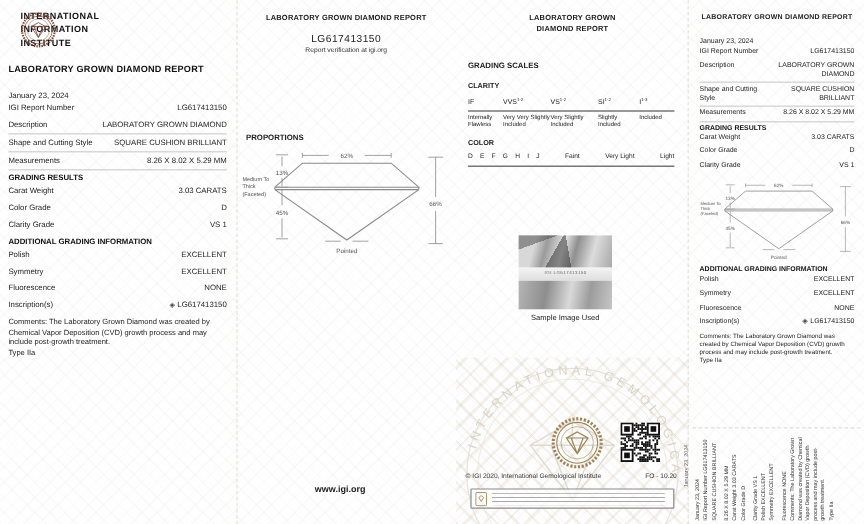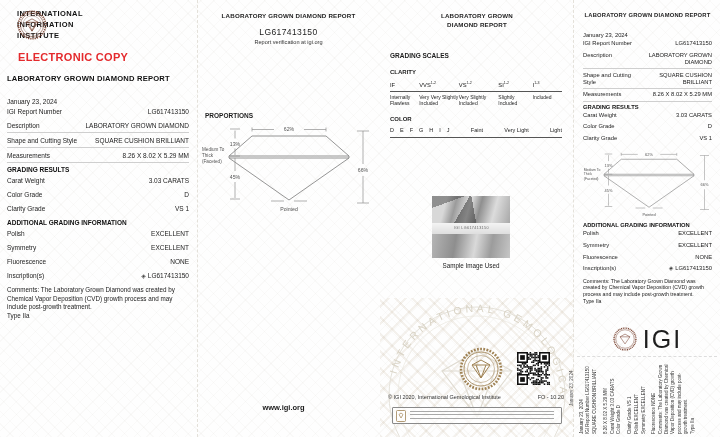--- a/index.html
+++ b/index.html
@@ -110,21 +110,20 @@
         <circle cx="22" cy="22" r="17" fill="none" stroke="currentColor" stroke-width="0.9"></circle>
         <circle cx="22" cy="22" r="13.5" fill="none" stroke="currentColor" stroke-width="0.5"></circle>
         <path d="M13 18 L22 13 L31 18 L22 31 Z M13 18 H31 M17 18 L22 31 M27 18 L22 31" fill="none" stroke="currentColor" stroke-width="1"></path>
       </svg>
       <div class="institute">
         <div>INTERNATIONAL</div>
         <div>INFORMATION</div>
         <div>INSTITUTE</div>
       </div>
     </div>
-    <div class="electronic">ELECTRONIC COPY</div>
     <h1 class="report-title">LABORATORY GROWN DIAMOND REPORT</h1>
     <div class="date">January 23, 2024</div>
 
     <div class="row">
       <span class="lbl">IGI Report Number</span>
       <span class="val">LG617413150</span>
     </div>
     <div class="row u">
       <span class="lbl">Description</span>
       <span class="val">LABORATORY GROWN DIAMOND</span>
@@ -523,28 +522,20 @@
       <span class="lbl">Fluorescence</span>
       <span class="val">NONE</span>
     </div>
     <div class="row">
       <span class="lbl">Inscription(s)</span>
       <span class="val"><span class="insc-icon">◈</span><span>LG617413150</span></span>
     </div>
     <div class="comments">Comments: The Laboratory Grown Diamond was created by Chemical Vapor Deposition (CVD) growth process and may include post-growth treatment.</div>
     <div class="comments" style="margin-top:0">Type IIa</div>
 
-    <div class="logo-row">
-      <svg class="seal-svg" style="position:static;color:var(--logo-bronze)" width="24" height="24" viewBox="0 0 44 44">
-        <circle cx="22" cy="22" r="20" fill="none" stroke="currentColor" stroke-width="2.6" stroke-dasharray="1.8 1.4"></circle>
-        <circle cx="22" cy="22" r="17" fill="none" stroke="currentColor" stroke-width="0.9"></circle>
-        <path d="M13 18 L22 13 L31 18 L22 31 Z M13 18 H31" fill="none" stroke="currentColor" stroke-width="1"></path>
-      </svg>
-      <span class="logo-letters">IGI</span>
-    </div>
   </section>
 
   <div class="rp-perf"></div>
 
   <div class="stub">
     <div class="stub-in">
       <div class="stub-line">January 23, 2024</div>
       <div class="stub-line"><span>IGI Report Number</span> <span>LG617413150</span></div>
       <div class="stub-line">SQUARE CUSHION BRILLIANT</div>
       <div class="stub-line stub-gap">8.26 X 8.02 X 5.29 MM</div>

